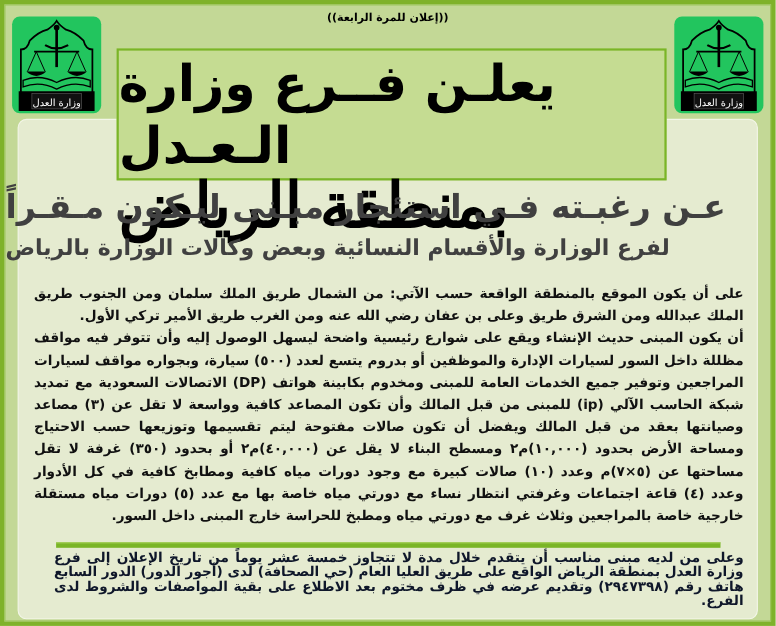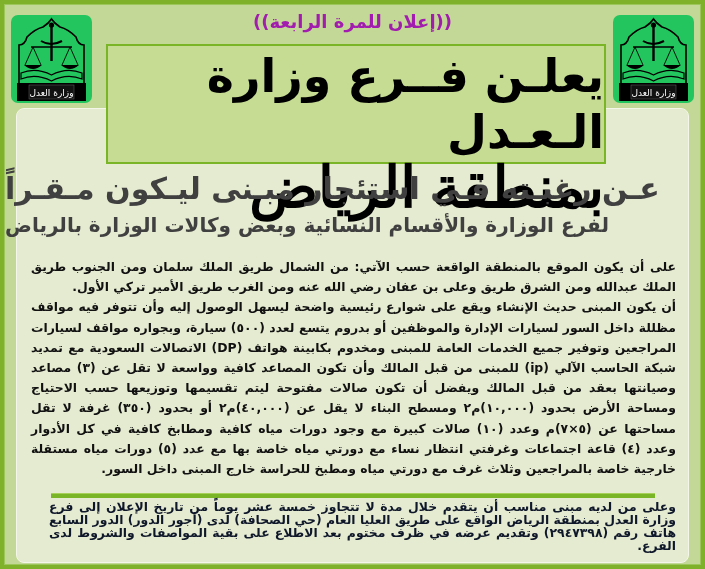--- a/index.html
+++ b/index.html
@@ -18,37 +18,37 @@
     position:absolute; top:10px; width:81px; height:88px;
     background:#22c55e; border-radius:7px;
     overflow:hidden;
   }
   .logo.left { left:6px; }
   .logo.right { right:6px; }
   .logo svg { display:block; width:100%; height:100%; }
 
   .notice-top {
     position:absolute; left:0; right:0; top:6px;
-    text-align:center; font-size:18px; font-weight:bold; color:#a21caf;
+    text-align:center; font-size:10px; font-weight:bold; color:#000000;
     direction:rtl;
   }
 
   .inner-panel {
     position:absolute; left:11px; top:103px; width:673px; height:455px;
     background:#e5ebd0; border-radius:8px;
     border:1px solid #f3f6e8;
     box-sizing:border-box;
   }
 
   .title-box {
     position:absolute; left:101px; top:39px; width:500px; height:120px;
     background:#c5dc92;
     border:2px solid #7ab527;
     box-sizing:border-box;
-    text-align:right; direction:rtl;
+    text-align:left; direction:rtl;
   }
   .title-line1 {
     font-family:"DejaVu Sans", sans-serif;
     font-size:46px; font-weight:bold; color:#000;
     line-height:56px; margin-top:2px; letter-spacing:1px;
   }
   .title-line2 {
     font-family:Liberation Sans, sans-serif;
     font-size:57px; font-weight:bold; color:#000;
     line-height:54px;

